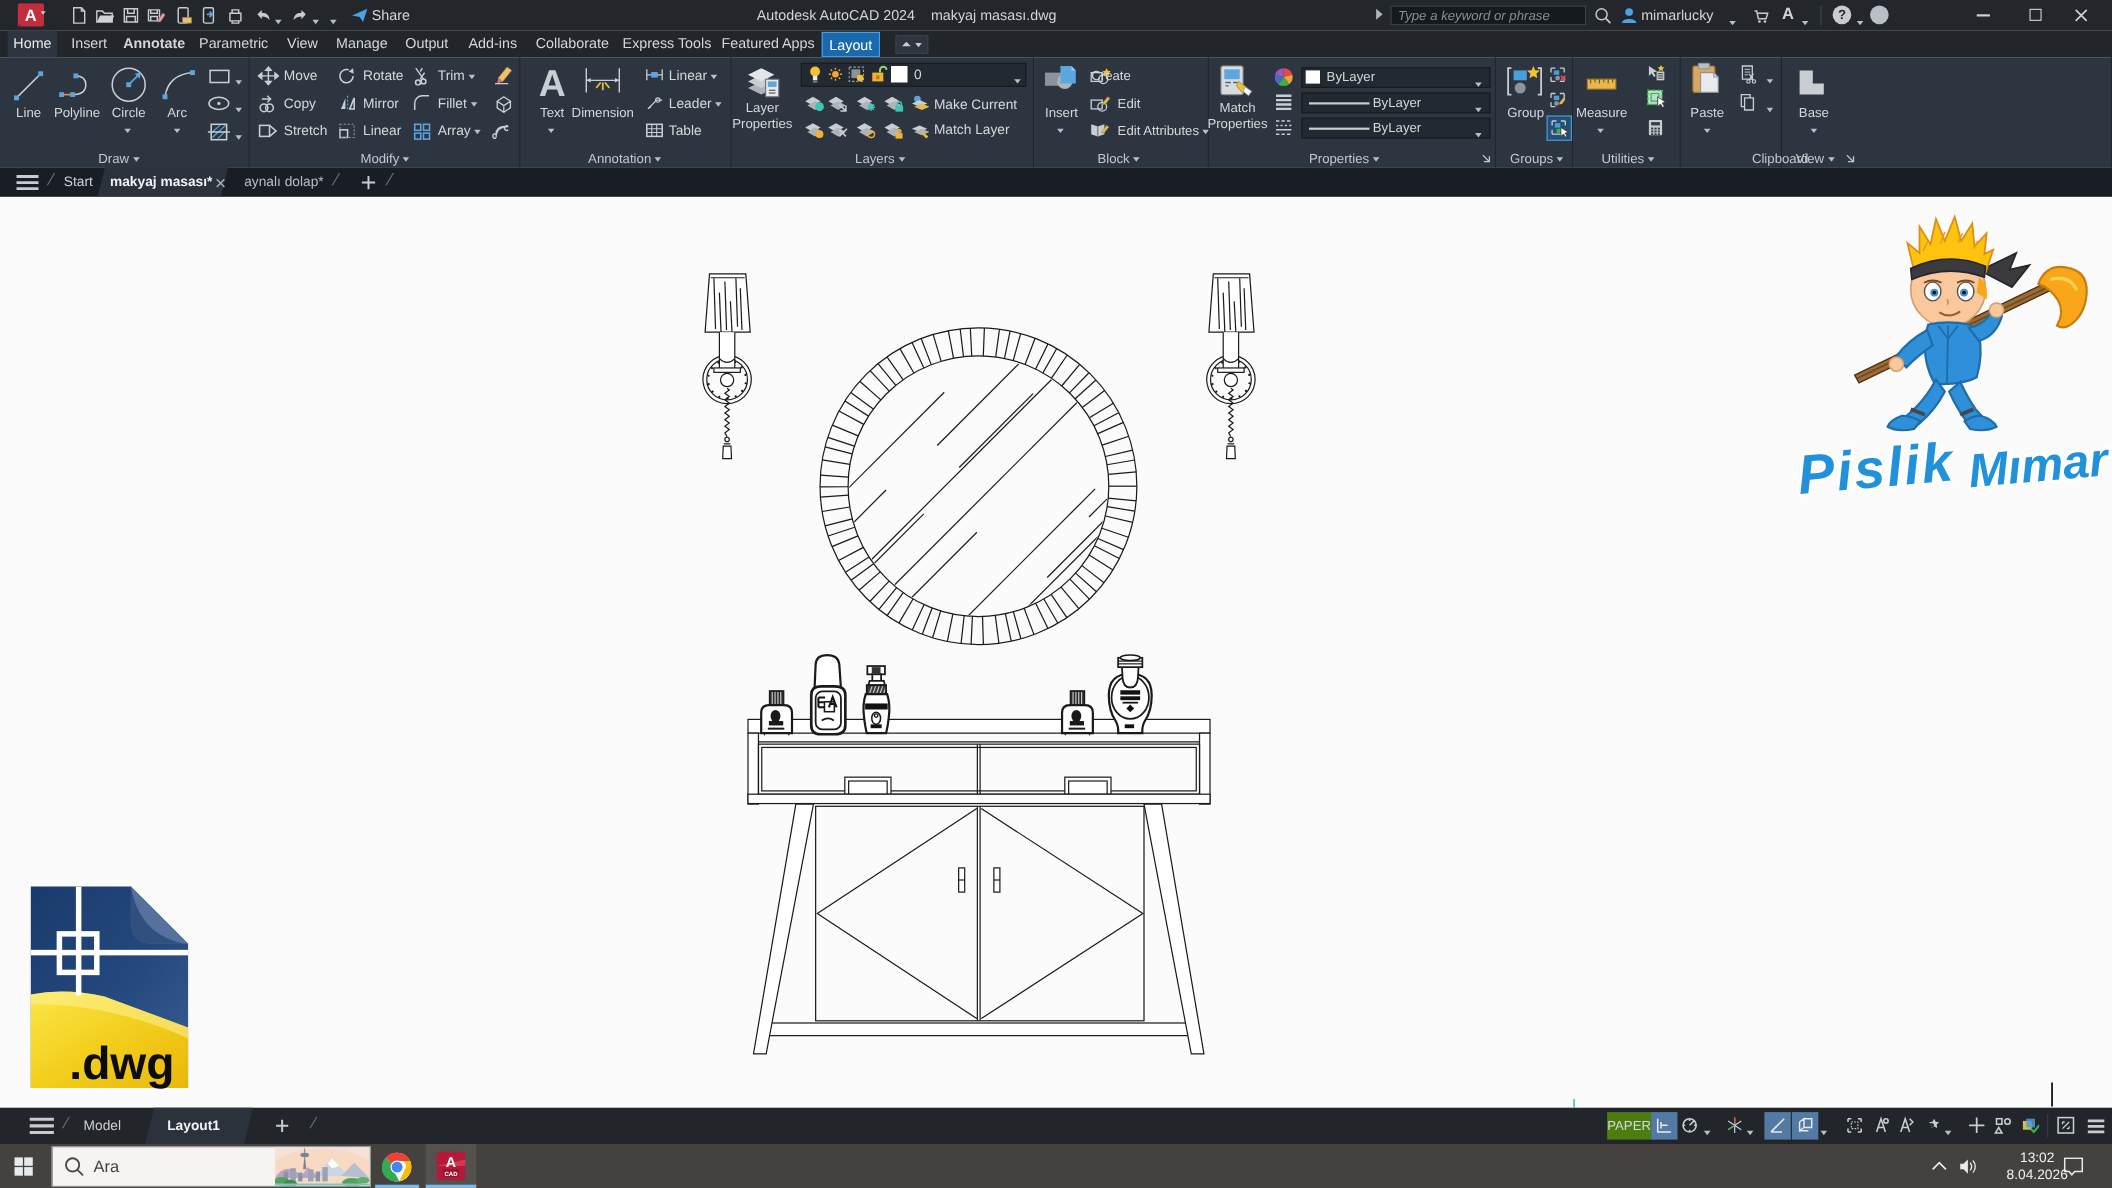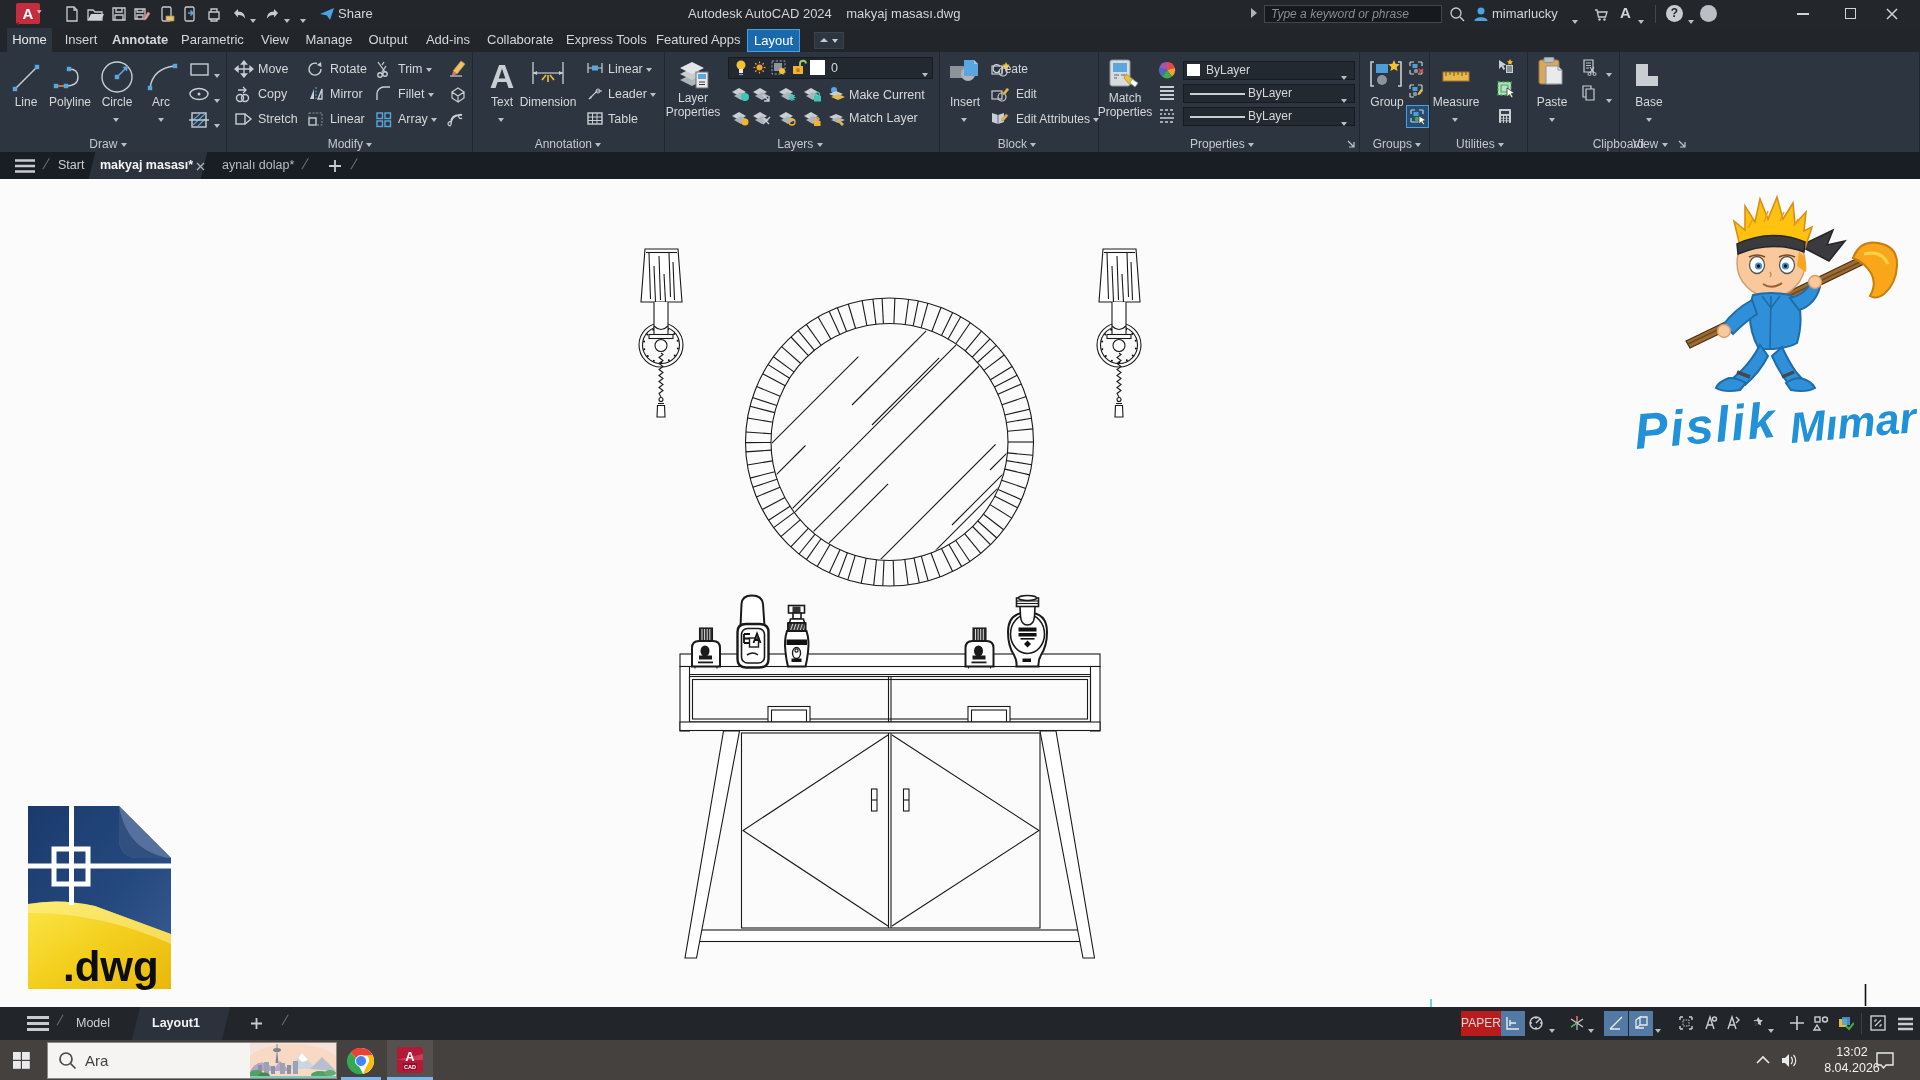--- a/index.html
+++ b/index.html
@@ -855,21 +855,21 @@
       <path d="M1,2.5 h22 M1,8.5 h22 M1,14.5 h22" stroke="#c8ccd0" stroke-width="2.8"></path>
     </svg>
     <div class="abs" style="left:58px;top:5px;color:#6a7077;font-size:14px;transform:skewX(-18deg)">/</div>
     <div class="abs" style="left:76px;top:0;height:33px;line-height:33px;font-size:12.5px;color:#ccd0d4">Model</div>
     <div class="abs" style="left:136px;top:0;width:90px;height:33px;background:#2b323c;transform:skewX(-14deg)"></div>
     <div class="abs" style="left:152px;top:0;height:33px;line-height:33px;font-size:12.5px;font-weight:bold;color:#f2f3f4">Layout1</div>
     <svg class="abs" style="left:250px;top:10px" width="13" height="13" viewBox="0 0 13 13">
       <path d="M6.5,1 V12 M1,6.5 H12" stroke="#c8ccd0" stroke-width="1.8"></path>
     </svg>
     <div class="abs" style="left:283px;top:5px;color:#6a7077;font-size:14px;transform:skewX(-18deg)">/</div>
-    <div class="abs" style="left:1461px;top:4px;width:40px;height:25px;background:#b91c1c;color:#d5d8db;font-size:12px;text-align:center;line-height:25px">PAPER</div>
+    <div class="abs" style="left:1461px;top:4px;width:40px;height:25px;background:#4d7c0f;color:#d5d8db;font-size:12px;text-align:center;line-height:25px">PAPER</div>
     <div class="abs" style="left:1501px;top:4px;width:24px;height:25px;background:#537aa5"></div>
     <svg class="abs" style="left:1504px;top:7px" width="18" height="18" viewBox="0 0 18 18">
       <path d="M3,3 v12 h12 M6,9 h6 M6,6 v6" stroke="#e8eaec" stroke-width="1.4" fill="none"></path>
     </svg>
     <div class="abs" style="left:1525px;top:4px;width:22px;height:25px;background:transparent"></div>
     <svg class="abs" style="left:1527px;top:7px" width="18" height="18" viewBox="0 0 18 18">
       <circle cx="9" cy="9" r="6" stroke="#c9ced3" stroke-width="1.4" fill="none"></circle>
       <path d="M9,9 L13,5 M9,3 v2 M9,13 v2 M3,9 h2 M13,9 h2" stroke="#c9ced3" stroke-width="1.4" fill="none"></path>
     </svg>
     <div class="abs" style="left:1549px;top:14px"><span class="caret"></span></div>

